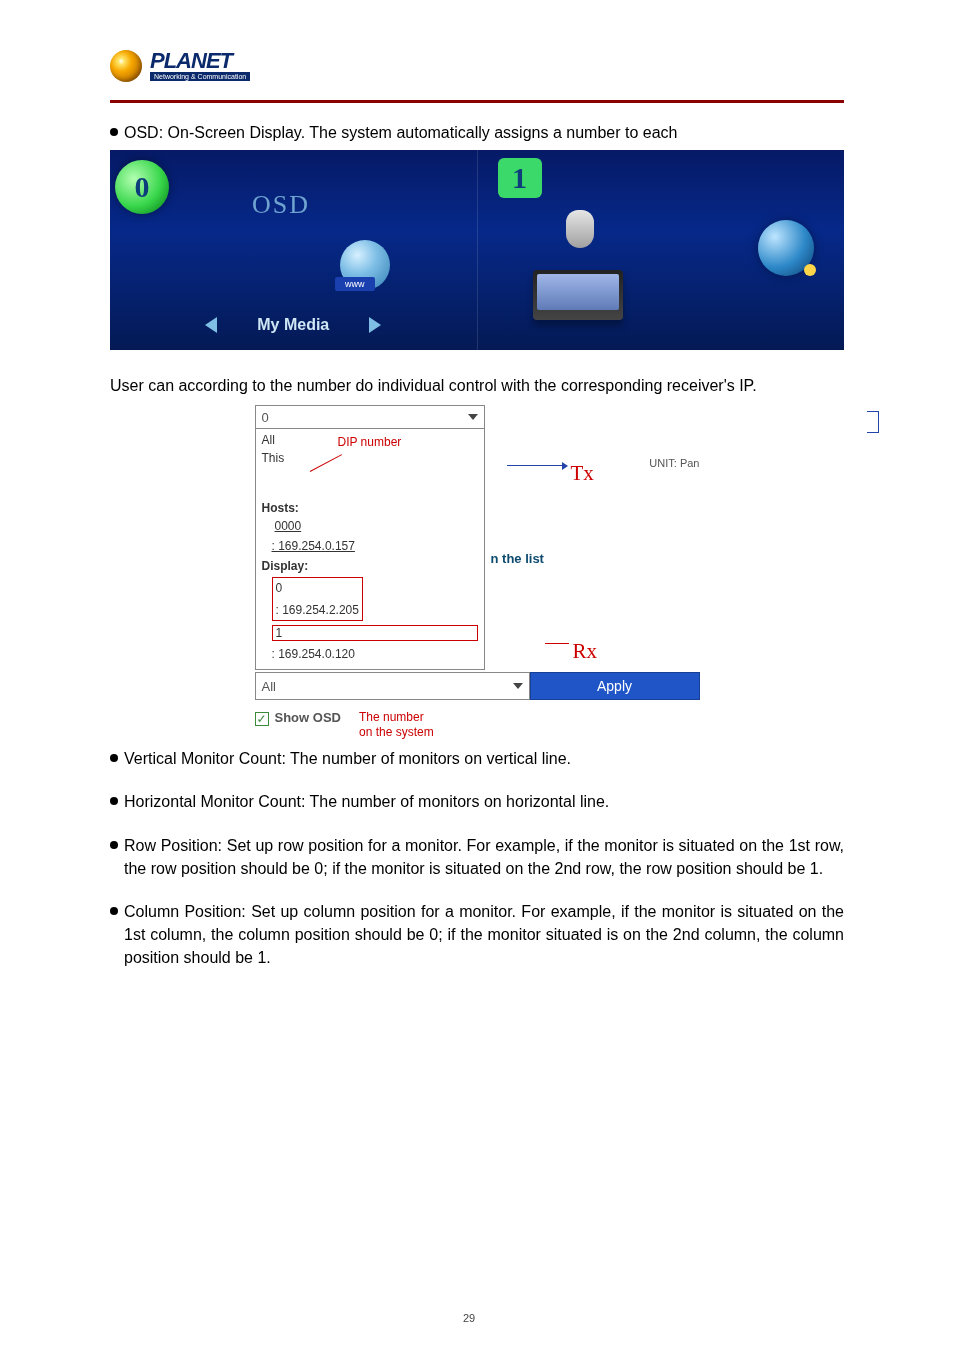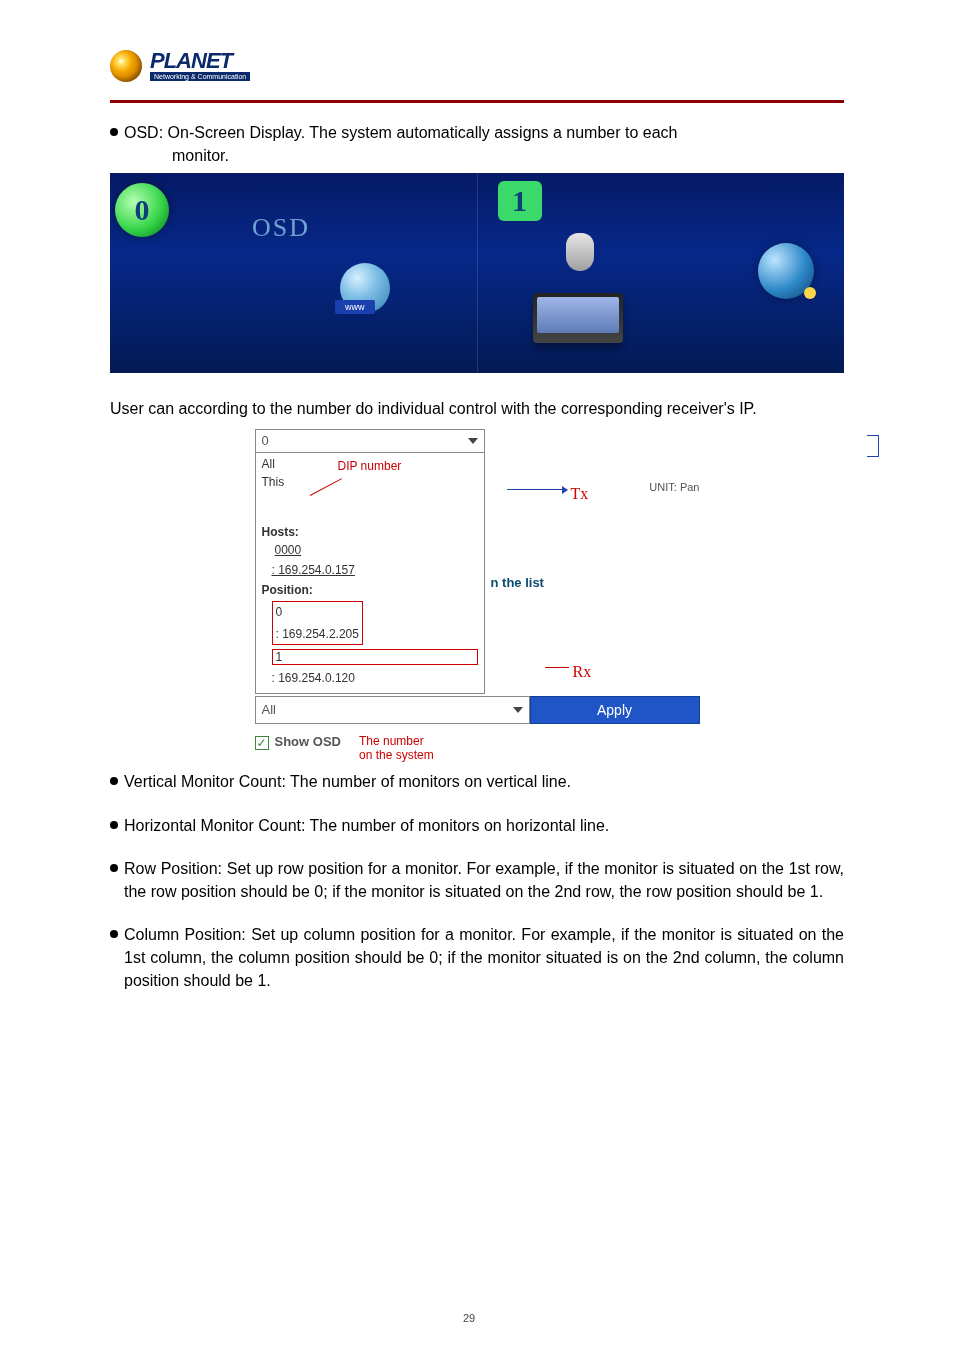--- a/index.html
+++ b/index.html
@@ -313,21 +313,21 @@
     position: absolute;
     border-right: 1px solid #2244aa;
     border-top: 1px solid #2244aa;
     border-bottom: 1px solid #2244aa;
     width: 12px;
   }
   .panel .bracket.tx { left: 364px; top: 2px; height: 22px; }
   .panel .tx-label, .panel .rx-label {
     font-family: "Times New Roman", serif;
     color: #c00;
-    font-size: 16px;
+    font-size: 21px;
     position: absolute;
   }
   .panel .tx-label { left: 316px; top: 56px; }
   .panel .rx-label { left: 318px; top: 234px; }
   .panel .tx-arrow {
     position: absolute;
     left: 252px; top: 60px;
     width: 60px;
     border-top: 1px solid #2244aa;
   }
@@ -371,30 +371,34 @@
     <div class="logo-brand">PLANET</div>
     <div class="logo-tag">Networking &amp; Communication</div>
   </div>
 </div>
 <hr class="hr-red">
 
 <div class="bullet-para">
   <span class="bullet-dot"></span>
   <span class="body">
     <span>OSD:</span><span> On-Screen Display. The system automatically assigns a number to each</span>
-    <span class="indent2">monitor.</span>
   </span>
 </div>
 
 <div class="osd-strip">
   <div class="osd-left">
     <div class="bubble0">0</div>
     <div class="osd-title">OSD</div>
     <div class="www-icon"></div>
     <div class="www-banner">www</div>
+    <div class="nav">
+      <div class="arrow-left"></div>
+      <div class="label">My Media</div>
+      <div class="arrow-right"></div>
+    </div>
   </div>
   <div class="osd-right">
     <div class="bubble1">1</div>
     <div class="dev1">
         <div class="mouse"></div>
       </div>
     <div class="tv">
         <div class="tv-screen"></div>
       </div>
     <div class="globe">
@@ -422,21 +426,21 @@
     <div class="dropdown-body">
       <span class="dip-label">DIP number</span>
       <span class="dip-line"></span>
       <div>All</div>
       <div>This</div>
       <div class="hosts">Hosts:</div>
       <div class="boxed">
         <span class="idx" style="border:none;text-decoration:underline;">0000</span>
         <span class="ip" style="text-decoration:underline;">: 169.254.0.157</span>
       </div>
-      <div class="clients">Position:</div>
+      <div class="clients">Display:</div>
       <div class="boxed full">
         <span>0</span>
         <span class="ip">: 169.254.2.205</span>
       </div>
       <div class="boxed">
         <span class="idx">1</span>
         <span class="ip">: 169.254.0.120</span>
       </div>
     </div>
 

